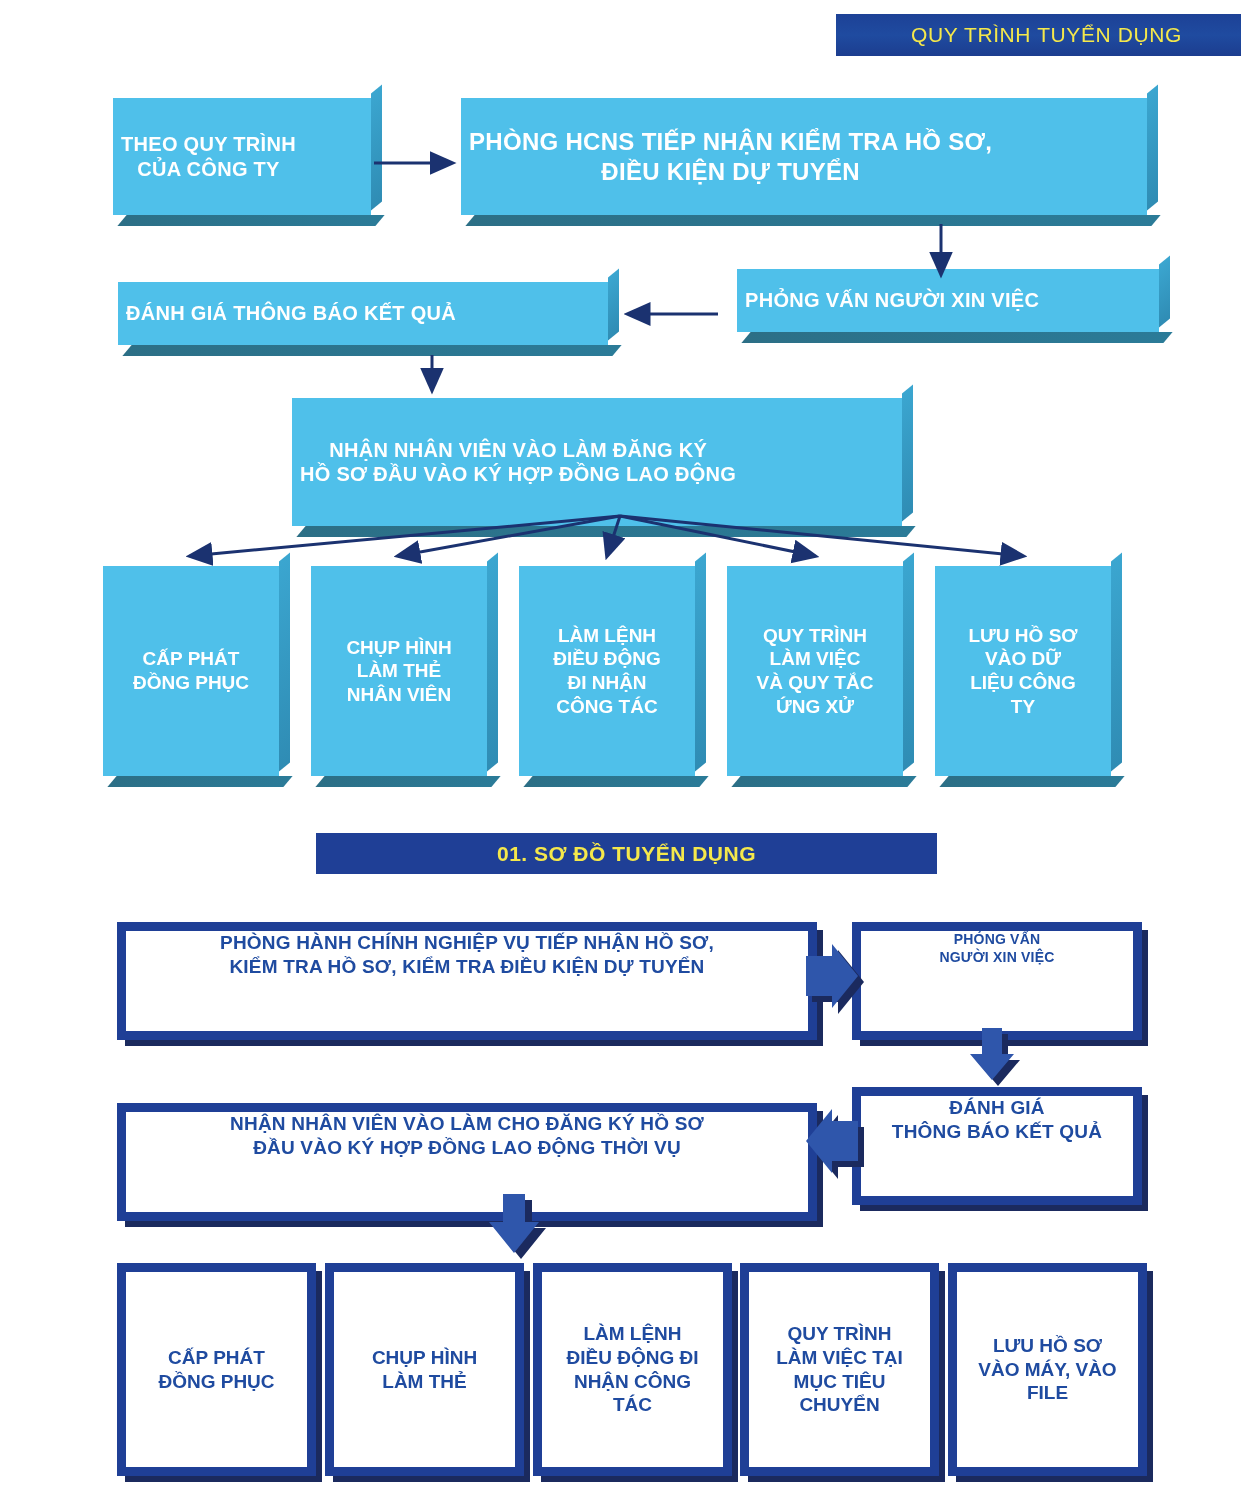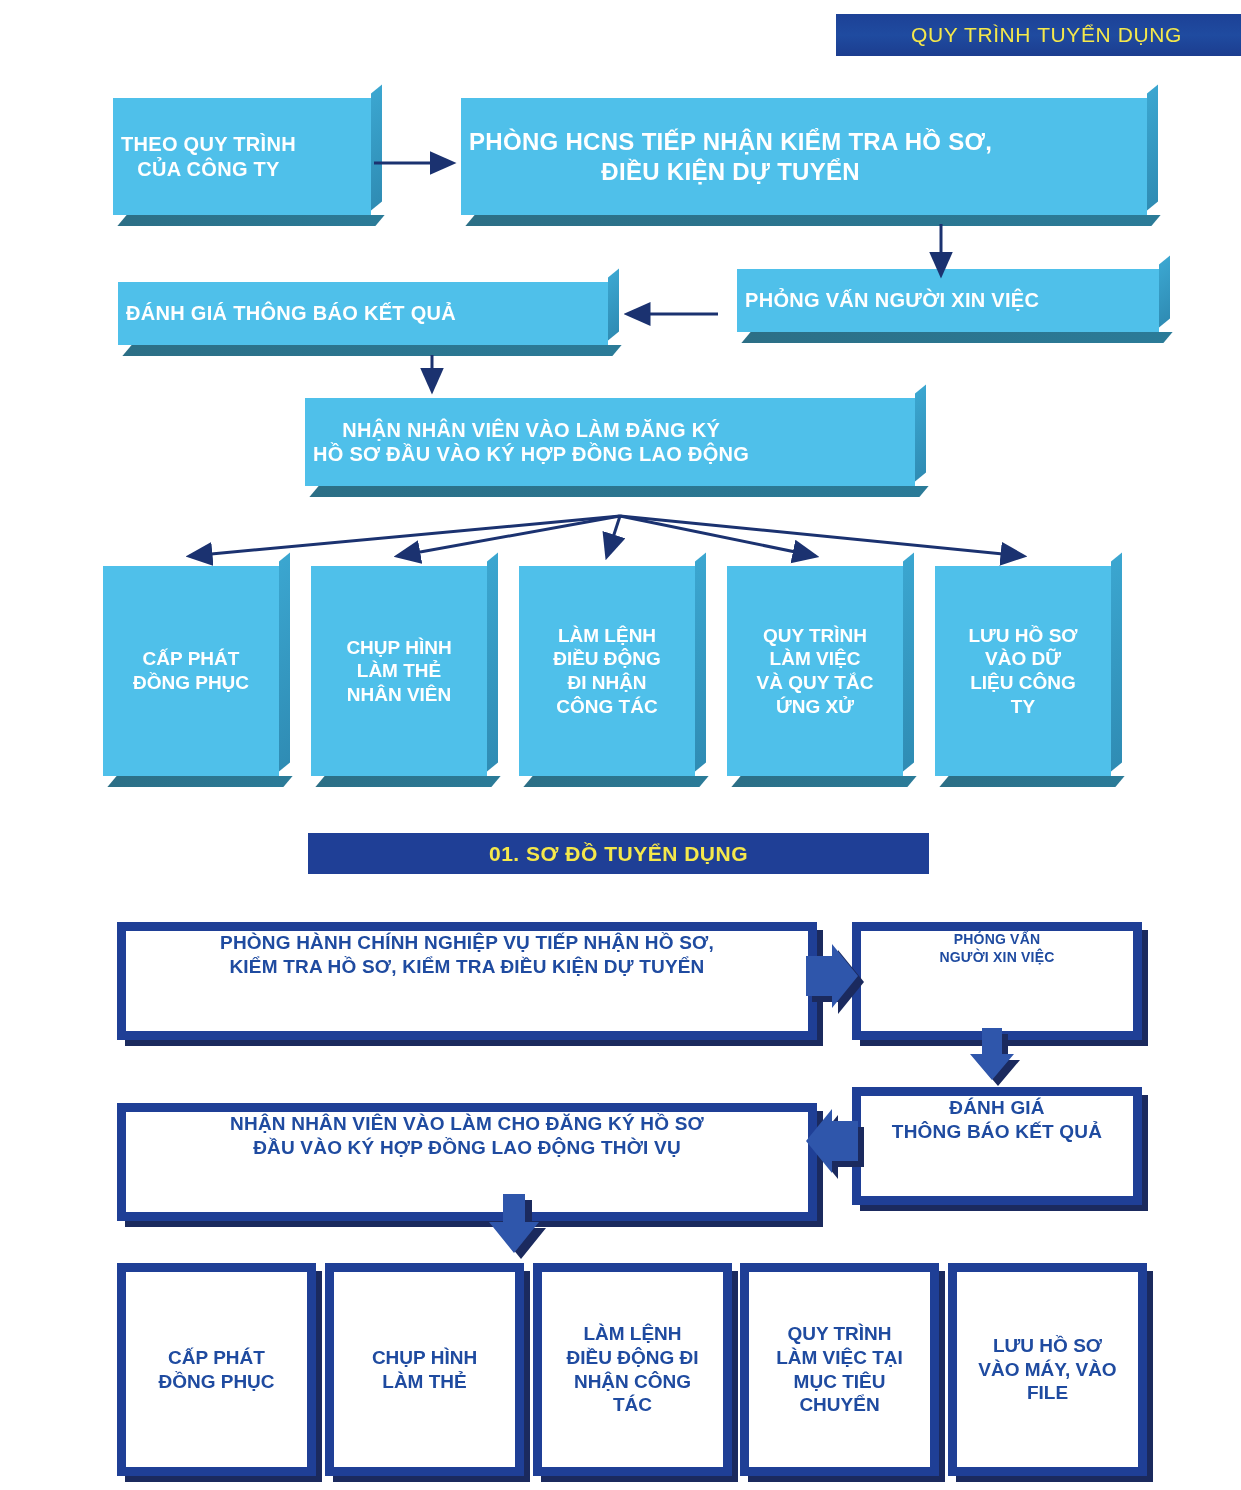--- a/index.html
+++ b/index.html
@@ -68,21 +68,21 @@
     height: 11px;
     background: linear-gradient(90deg, #2c6f86 0%, #2b7b98 100%);
     transform: skewX(-40deg);
   }
   .s1box .txt { position: relative; z-index: 2; padding: 0 8px; }
 
   #s1-b1 { left: 113px; top: 98px;  width: 258px; height: 117px; font-size: 20px; }
   #s1-b2 { left: 461px; top: 98px;  width: 686px; height: 117px; font-size: 24px; }
   #s1-b3 { left: 118px; top: 282px; width: 490px; height: 63px;  font-size: 20px; }
   #s1-b4 { left: 722px; top: 269px; width: 422px; height: 63px;  font-size: 20px; margin-left: 15px; }
-  #s1-b5 { left: 305px; top: 398px; width: 610px; height: 88px; font-size: 20px; }
+  #s1-b5 { left: 292px; top: 398px; width: 610px; height: 128px; font-size: 20px; }
 
   .s1card {
     position: absolute;
     top: 566px;
     width: 176px;
     height: 210px;
     background: #4fc0ea;
     display: flex;
     align-items: center;
     justify-content: center;
@@ -112,21 +112,21 @@
 
   #s1-c1 { left: 103px; }
   #s1-c2 { left: 311px; }
   #s1-c3 { left: 519px; }
   #s1-c4 { left: 727px; }
   #s1-c5 { left: 935px; }
 
   
   #section-divider {
     position: absolute;
-    left: 308px;
+    left: 316px;
     top: 833px;
     width: 621px;
     height: 41px;
     background: #1f3f96;
     display: flex;
     align-items: center;
     justify-content: center;
   }
   #section-divider .ttl {
     color: #f5e84b;

